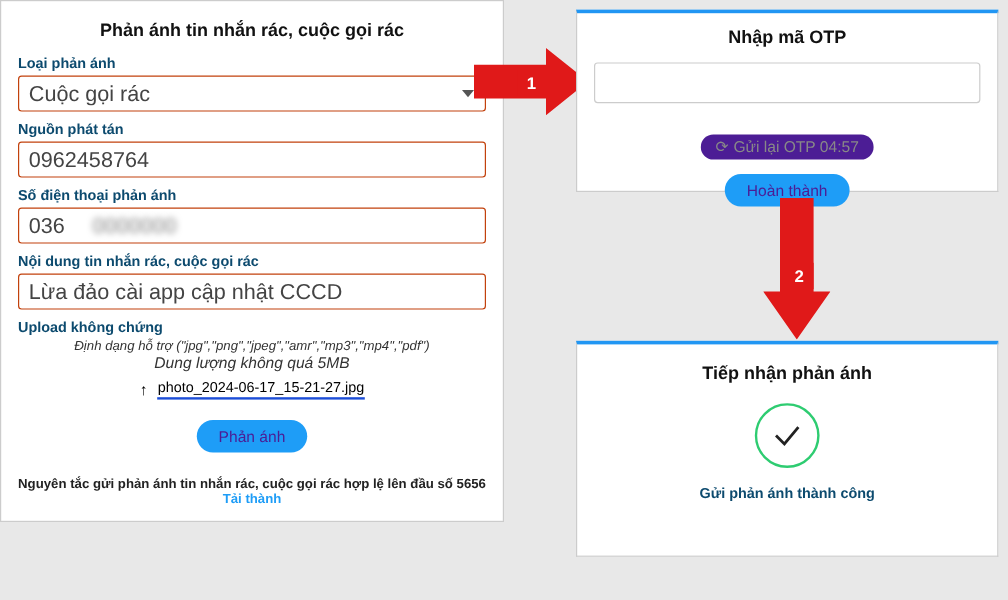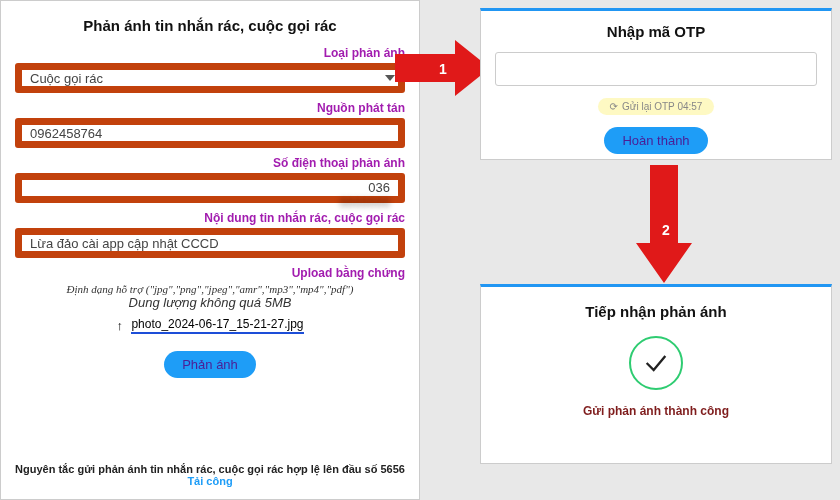--- a/index.html
+++ b/index.html
@@ -1,42 +1,42 @@
 <!DOCTYPE html>
 <html><head>
 <meta charset="utf-8">
 <style>
   * { box-sizing: border-box; margin: 0; padding: 0; font-family: Arial, sans-serif; }
   body { background: #e8e8e8; width: 840px; height: 500px; overflow: hidden; position: relative; }
-  .left-panel { position: absolute; left: 0; top: 0; width: 420px; height: 500px; background: #fff; border: 1px solid #ccc; padding: 10px 14px; }
+  .left-panel { position: absolute; left: 0; top: 0; width: 420px; height: 435px; background: #fff; border: 1px solid #ccc; padding: 10px 14px; }
   .right-top { position: absolute; left: 480px; top: 8px; width: 352px; height: 152px; background: #fff; border: 1px solid #ccc; border-top: 3px solid #2196f3; padding: 10px 14px; text-align: center; }
   .right-bot { position: absolute; left: 480px; top: 284px; width: 352px; height: 180px; background: #fff; border: 1px solid #ccc; border-top: 3px solid #2196f3; padding: 12px 2px; text-align: center; }
   .title { font-size: 15px; font-weight: bold; text-align: center; margin: 6px 0 12px; color: #111; }
-  .label { font-size: 12px; font-weight: bold; text-align: right; margin-bottom: 3px; color: #a21caf; }
-  .field { width: 100%; height: 30px; border: 7px solid #c2410c; border-radius: 3px; padding: 0 8px; font-size: 13px; color: #444; margin-bottom: 8px; background: #fff; }
+  .label { font-size: 12px; font-weight: bold; text-align: left; margin-bottom: 3px; color: #0c4a6e; }
+  .field { width: 100%; height: 30px; border: 1px solid #c2410c; border-radius: 3px; padding: 0 8px; font-size: 18px; color: #444; margin-bottom: 8px; background: #fff; }
   select.field { appearance: none; background: #fff; }
   .select-wrap { position: relative; }
   .select-wrap::after { content: ""; position: absolute; right: 10px; top: 12px; border-left: 5px solid transparent; border-right: 5px solid transparent; border-top: 6px solid #555; pointer-events: none; }
-  .hint { font-size: 11px; font-style: italic; text-align: center; color: #333; font-family: Liberation Serif, serif; }
+  .hint { font-size: 11px; font-style: italic; text-align: center; color: #333; }
   .hint2 { font-size: 13px; font-style: italic; text-align: center; color: #333; margin-bottom: 4px; }
   .filebox { text-align: center; margin: 4px 0 10px; }
   .filebox .fname { font-size: 12px; border-bottom: 2px solid #1d4ed8; padding-bottom: 1px; }
   .filebox .upicon { display: inline-block; margin-right: 4px; font-size: 13px; vertical-align: -2px; }
   .btn { display: inline-block; background: #1e9df7; color: #4c1d95; border: none; border-radius: 16px; padding: 6px 18px; font-size: 13px; cursor: pointer; }
   .btn-wrap { text-align: center; margin-top: 18px; }
   .footer { position: absolute; bottom: 12px; left: 14px; right: 14px; text-align: center; font-size: 11px; }
   .footer .fn { font-weight: bold; color: #222; }
   .footer .dl { color: #1e9df7; font-weight: bold; cursor: pointer; }
   .otp-input { width: 100%; height: 34px; border: 1px solid #ccc; border-radius: 3px; margin: 4px 0 10px; padding: 0 8px; }
-  .resend { display: inline-block; background: #fef9c3; color: #888; border-radius: 12px; padding: 3px 12px; font-size: 10px; margin-bottom: 8px; }
+  .resend { display: inline-block; background: #4c1d95; color: #888; border-radius: 12px; padding: 3px 12px; font-size: 13px; margin-bottom: 8px; margin-top: 16px; }
   .resend .ricon { margin-right: 4px; }
   .success-title { font-size: 15px; font-weight: bold; margin: 4px 0 16px; color: #111; }
   .checkcircle { width: 54px; height: 54px; border: 2px solid #2ecc71; border-radius: 50%; margin: 6px auto 14px; display: flex; align-items: center; justify-content: center; }
   .checkcircle svg { width: 28px; height: 28px; }
-  .success-msg { font-size: 12px; font-weight: bold; color: #7f1d1d; }
+  .success-msg { font-size: 12px; font-weight: bold; color: #0c4a6e; }
   .arrow1 { position: absolute; left: 395px; top: 40px; }
   .arrow2 { position: absolute; left: 636px; top: 165px; }
   .arrow-badge { position: absolute; background: #e01919; color: #fff; font-weight: bold; padding: 3px 8px; font-size: 14px; }
   .blurred { color: transparent; text-shadow: 0 0 5px rgba(0,0,0,0.5); user-select: none; padding-left: 23px; }
 </style>
 </head>
 <body>
 
 <div class="left-panel">
   <div class="title">Phản ánh tin nhắn rác, cuộc gọi rác</div>
@@ -45,43 +45,43 @@
   <div class="select-wrap">
     <select class="field">
       <option>Cuộc gọi rác</option>
     </select>
   </div>
 
   <div class="label">Nguồn phát tán</div>
   <input class="field" value="0962458764" style="">
 
   <div class="label">Số điện thoại phản ánh</div>
-  <div class="field" style="display:flex;align-items:flex-end;flex-direction:column;">
+  <div class="field" style="display:flex;align-items:center;">
     <span>036</span>
       <span class="blurred">0000000</span>
   </div>
 
   <div class="label">Nội dung tin nhắn rác, cuộc gọi rác</div>
   <input class="field" value="Lừa đảo cài app cập nhật CCCD" style="">
 
-  <div class="label">Upload bằng chứng</div>
+  <div class="label">Upload không chứng</div>
   <div class="hint">Định dạng hỗ trợ ("jpg","png","jpeg","amr","mp3","mp4","pdf")</div>
   <div class="hint2">Dung lượng không quá 5MB</div>
   <div class="filebox">
     <span class="upicon">↑</span>
     <span class="fname">photo_2024-06-17_15-21-27.jpg</span>
   </div>
 
   <div class="btn-wrap">
     <button class="btn">Phản ánh</button>
   </div>
 
   <div class="footer">
     <div class="fn">Nguyên tắc gửi phản ánh tin nhắn rác, cuộc gọi rác hợp lệ lên đầu số 5656</div>
-    <span class="dl">Tải công</span>
+    <span class="dl">Tải thành</span>
   </div>
 </div>
 
 <div class="arrow1">
   <svg width="95" height="56">
     <polygon points="0,14 60,14 60,0 95,28 60,56 60,42 0,42" fill="#e01919"></polygon>
   </svg>
   <div class="arrow-badge" style="left:36px; top:18px;">1</div>
 </div>
 

